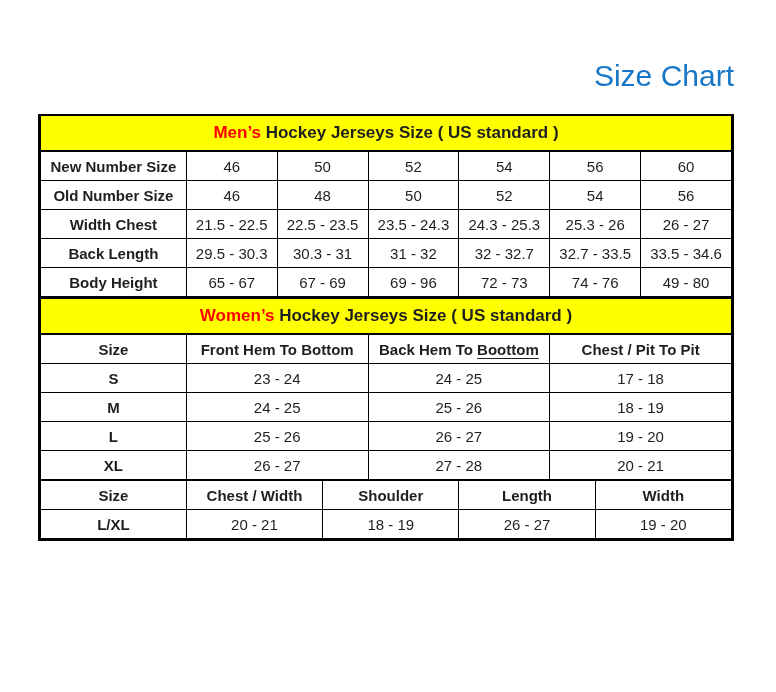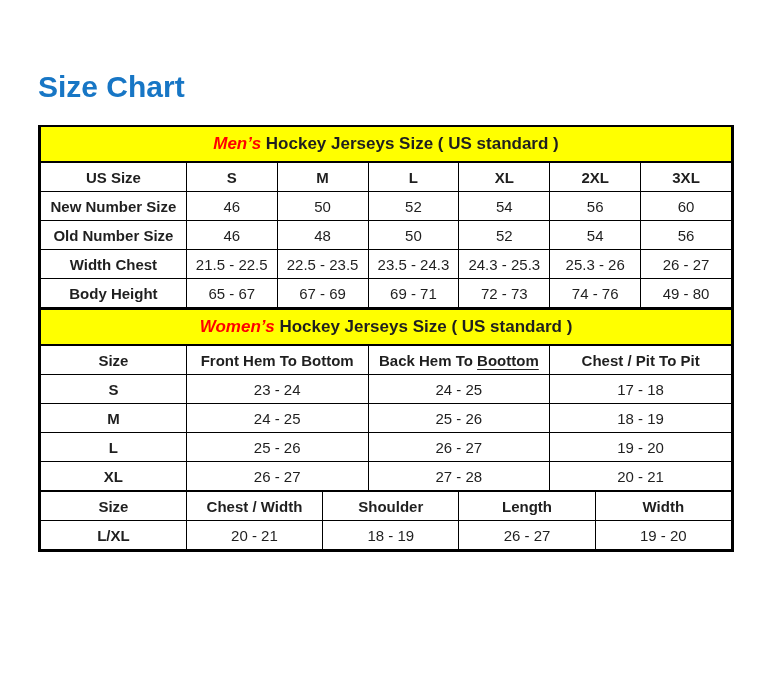--- a/index.html
+++ b/index.html
@@ -1,22 +1,22 @@
 <!DOCTYPE html>
 <html style="--title_blue: #1776C5; --band_yellow: #FFFF00; --accent_red: #FF0000; --border_black: #000000;"><head>
 <meta charset="utf-8">
 <style>
   html,body { margin:0; padding:0; background:#ffffff; }
   body { font-family:"Liberation Sans", sans-serif; color:#1f1f1f; }
   .page { width:696px; margin:0 0 0 38px; padding-top:58px; }
   h1.title {
-    margin:12px 0 22px 0;
-    text-align:left;
+    margin:1px 0 22px 0;
+    text-align:right;
     font-size:30px;
-    font-weight:bold;
+    font-weight:normal;
     color:var(--title_blue,#1776C5);
     line-height:1.1;
   }
   .chart { border:2px solid var(--border_black,#000); }
   table { width:100%; border-collapse:collapse; table-layout:fixed; }
   td,th {
     border:1px solid var(--border_black,#000);
     text-align:center;
     vertical-align:middle;
     font-size:15px;
@@ -29,21 +29,21 @@
   .band td {
     background:var(--band_yellow,#FFFF00);
     border-top:2px solid var(--border_black,#000);
     border-bottom:2px solid var(--border_black,#000);
     font-size:17px;
     font-weight:bold;
     height:34px;
   }
   .t-men .band td { border-top:0; }
   .t-youth .band td { height:26px; }
-  .accent { color:var(--accent_red,#FF0000);font-style:italic; }
+  .accent { color:var(--accent_red,#FF0000); }
   .t-men  tbody td:first-child { font-weight:bold; }
   .t-women tbody td:first-child,
   .t-youth tbody td:first-child { font-weight:bold; }
   col.c-label { width:21.1%; }
   col.men-c   { width:13.15%; }
   col.women-c { width:26.3%; }
   col.youth-c { width:19.72%; }
   .squiggle {
     text-decoration-line:underline;
     text-decoration-style:wavy;
@@ -63,29 +63,20 @@
 
     <table class="t-men">
       <colgroup>
           <col class="c-label">
           <col span="6" class="men-c">
         </colgroup>
       <thead>
         <tr class="band">
           <td colspan="7"><span class="accent">Men’s</span><span> Hockey Jerseys Size ( US standard )</span></td>
         </tr>
-        <tr>
-          <th>US Size</th>
-          <th>S</th>
-          <th>M</th>
-          <th>L</th>
-          <th>XL</th>
-          <th>2XL</th>
-          <th>3XL</th>
-        </tr>
       </thead>
       <tbody>
         <tr>
           <td>New Number Size</td>
           <td>46</td>
           <td>50</td>
           <td>52</td>
           <td>54</td>
           <td>56</td>
           <td>60</td>
@@ -102,24 +93,33 @@
         <tr>
           <td>Width Chest</td>
           <td>21.5 - 22.5</td>
           <td>22.5 - 23.5</td>
           <td>23.5 - 24.3</td>
           <td>24.3 - 25.3</td>
           <td>25.3 - 26</td>
           <td>26 - 27</td>
         </tr>
         <tr>
+          <td>Back Length</td>
+          <td>29.5 - 30.3</td>
+          <td>30.3 - 31</td>
+          <td>31 - 32</td>
+          <td>32 - 32.7</td>
+          <td>32.7 - 33.5</td>
+          <td>33.5 - 34.6</td>
+        </tr>
+        <tr>
           <td>Body Height</td>
           <td>65 - 67</td>
           <td>67 - 69</td>
-          <td>69 - 71</td>
+          <td>69 - 96</td>
           <td>72 - 73</td>
           <td>74 - 76</td>
           <td>49 - 80</td>
         </tr>
       </tbody>
     </table>
 
     <table class="t-women">
       <colgroup>
           <col class="c-label">

